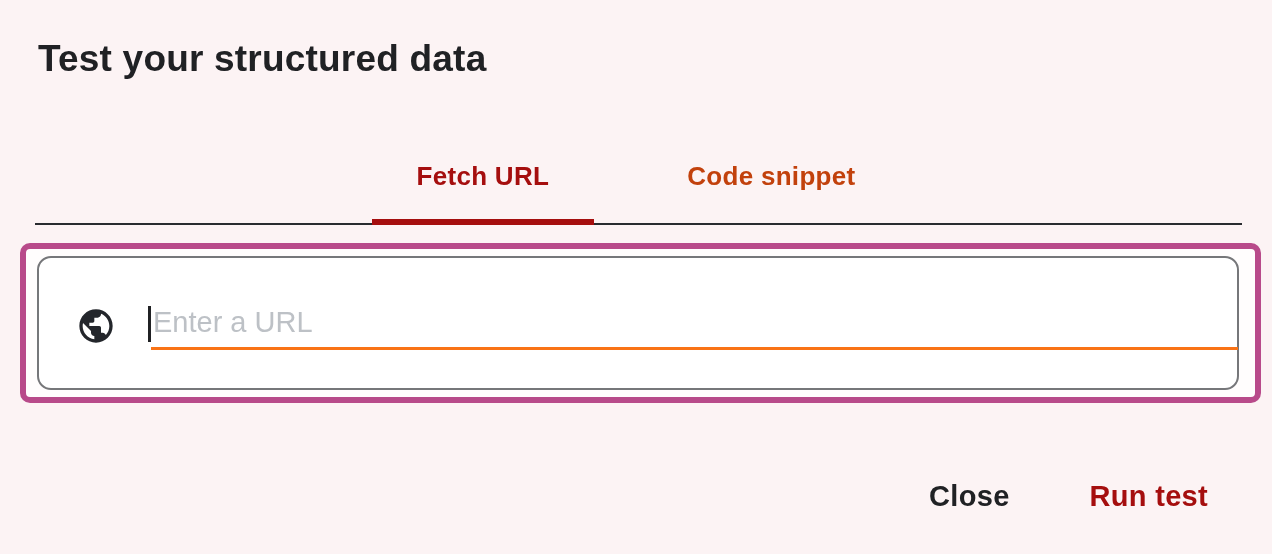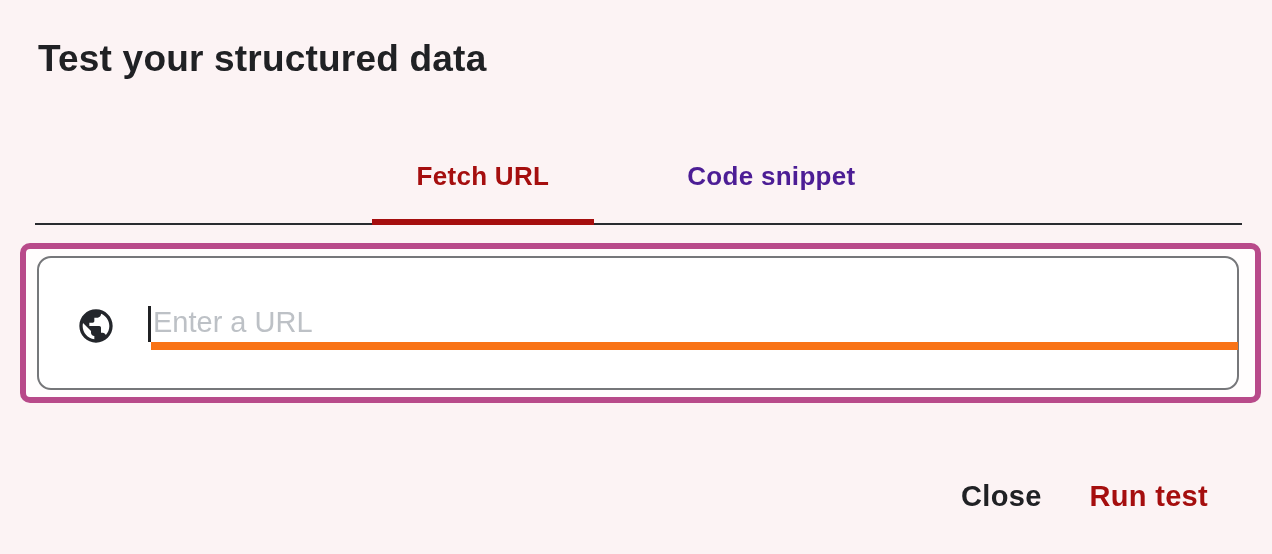--- a/index.html
+++ b/index.html
@@ -31,21 +31,21 @@
     z-index: 2;
     gap: 48px;
   }
   .tab {
     display: flex;
     align-items: center;
     justify-content: center;
     padding: 0 45px 6px 45px;
     font-size: 26px;
     font-weight: 700;
-    color: #4c1d95;
+    color: #c2410c;
     cursor: pointer;
     border-bottom: 6px solid transparent;
     letter-spacing: 0.3px;
   }
   .tab.active {
     color: #a50e0e;
     border-bottom-color: #a50e0e;
   }
   .tabs-divider {
     position: absolute;
@@ -84,21 +84,21 @@
     position: absolute;
     left: 148px; top: 306px;
     width: 3px; height: 36px;
     background: #202124;
     z-index: 6;
   }
   .url-input-wrap {
     position: absolute;
     left: 151px; top: 300px;
     width: 1087px; height: 50px;
-    border-bottom: 8px solid #f97316;
+    border-bottom: 3px solid #f97316;
     z-index: 5;
   }
   .url-input-wrap input {
     width: 100%; height: 44px;
     border: none;
     outline: none;
     background: transparent;
     font-family: "Liberation Sans", sans-serif;
     font-size: 29px;
     color: #202124;
@@ -120,20 +120,21 @@
   }
   .btn {
     background: none;
     border: none;
     font-family: "Liberation Sans", sans-serif;
     font-size: 29px;
     font-weight: 700;
     letter-spacing: 0.3px;
     cursor: pointer;
     padding: 4px 2px;
+    margin-left: 32px;
   }
   .btn.close { color: #202124; }
   .btn.run { color: #a50e0e; text-align: right; }
 </style>
 </head>
 <body>
 
 <div class="stage">
 
   <h1 class="page-title">Test your structured data</h1>

